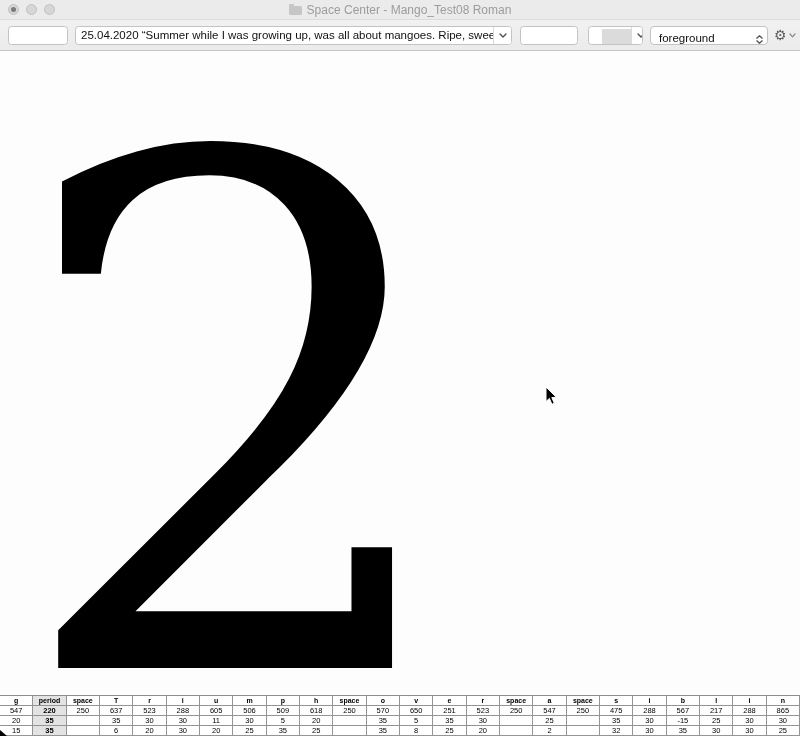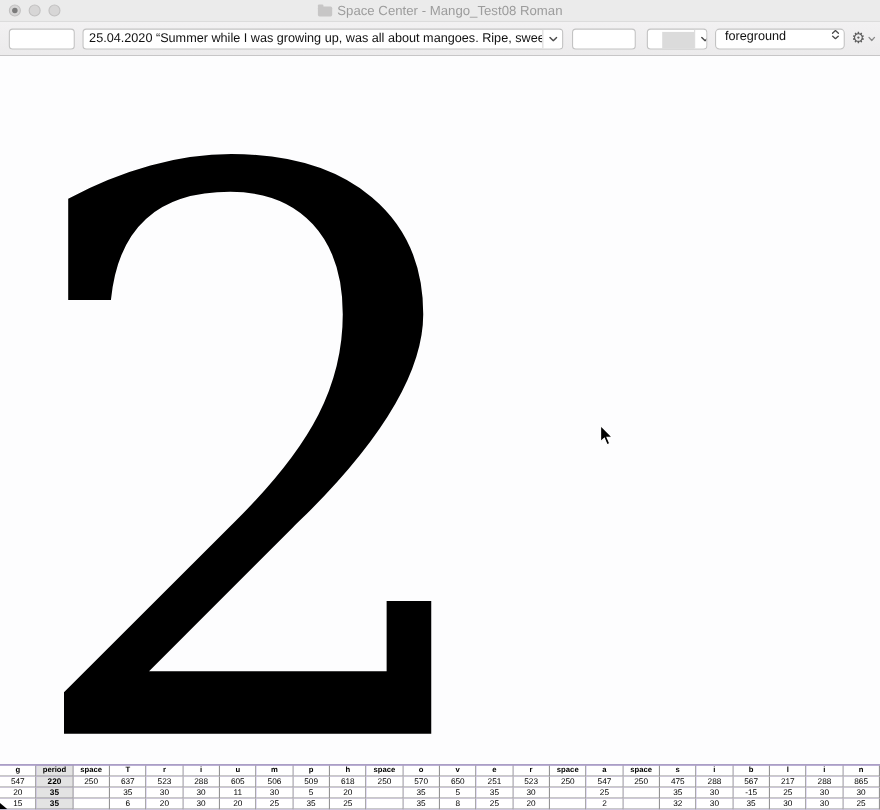--- a/index.html
+++ b/index.html
@@ -34,21 +34,21 @@
   #text-combo{margin-left:7px;width:437px;}
   .combo-text{flex:1;font-size:11.5px;color:#111;line-height:17px;padding:0 5px;
            white-space:nowrap;overflow:hidden;}
   .combo-btn{width:17px;flex:none;border-left:1px solid #dadada;display:flex;
            align-items:center;justify-content:center;background:#fff;}
   #field-mid{margin-left:8px;width:58px;}
   #size-combo{margin-left:10px;width:55px;}
   .sel-block{flex:1;margin:2px 0 2px 13px;background:#dbdbdb;font-size:14px;
            line-height:13px;padding:16px 3px;color:#111;}
   .popup{margin-left:7px;width:118px;height:19px;box-sizing:border-box;border:1px solid #c3c3c3;
-           border-radius:4px;background:#fff;display:flex;align-items:flex-start;}
+           border-radius:4px;background:#fff;display:flex;align-items:flex-end;}
   .popup-label{flex:1;font-size:11.5px;color:#111;padding-left:8px;white-space:nowrap;overflow:hidden;}
   .updown{margin-right:4px;display:flex;flex-direction:column;gap:1px;align-items:center;}
   .gear-wrap{margin-left:6px;display:flex;align-items:center;gap:2px;color:#5c5c5c;}
   .gear-glyph{font-size:14px;line-height:14px;font-family:"DejaVu Sans", sans-serif;}
   .dimple{position:absolute;left:399px;top:46px;width:8px;height:3px;border-radius:2px;
            background:#b4b3b4;}
 
   
   .canvas{position:absolute;left:0;top:51px;width:800px;height:644px;background:#fdfdfe;
           overflow:hidden;}

